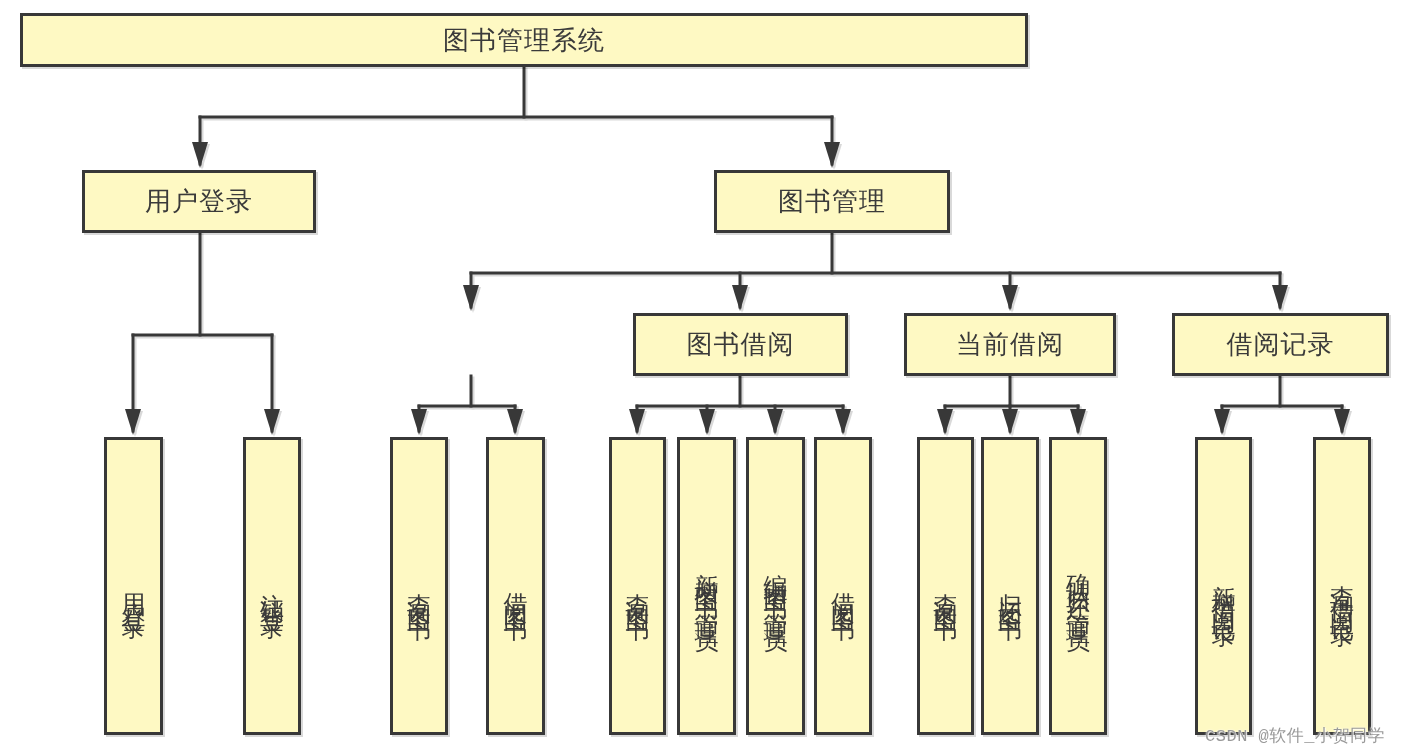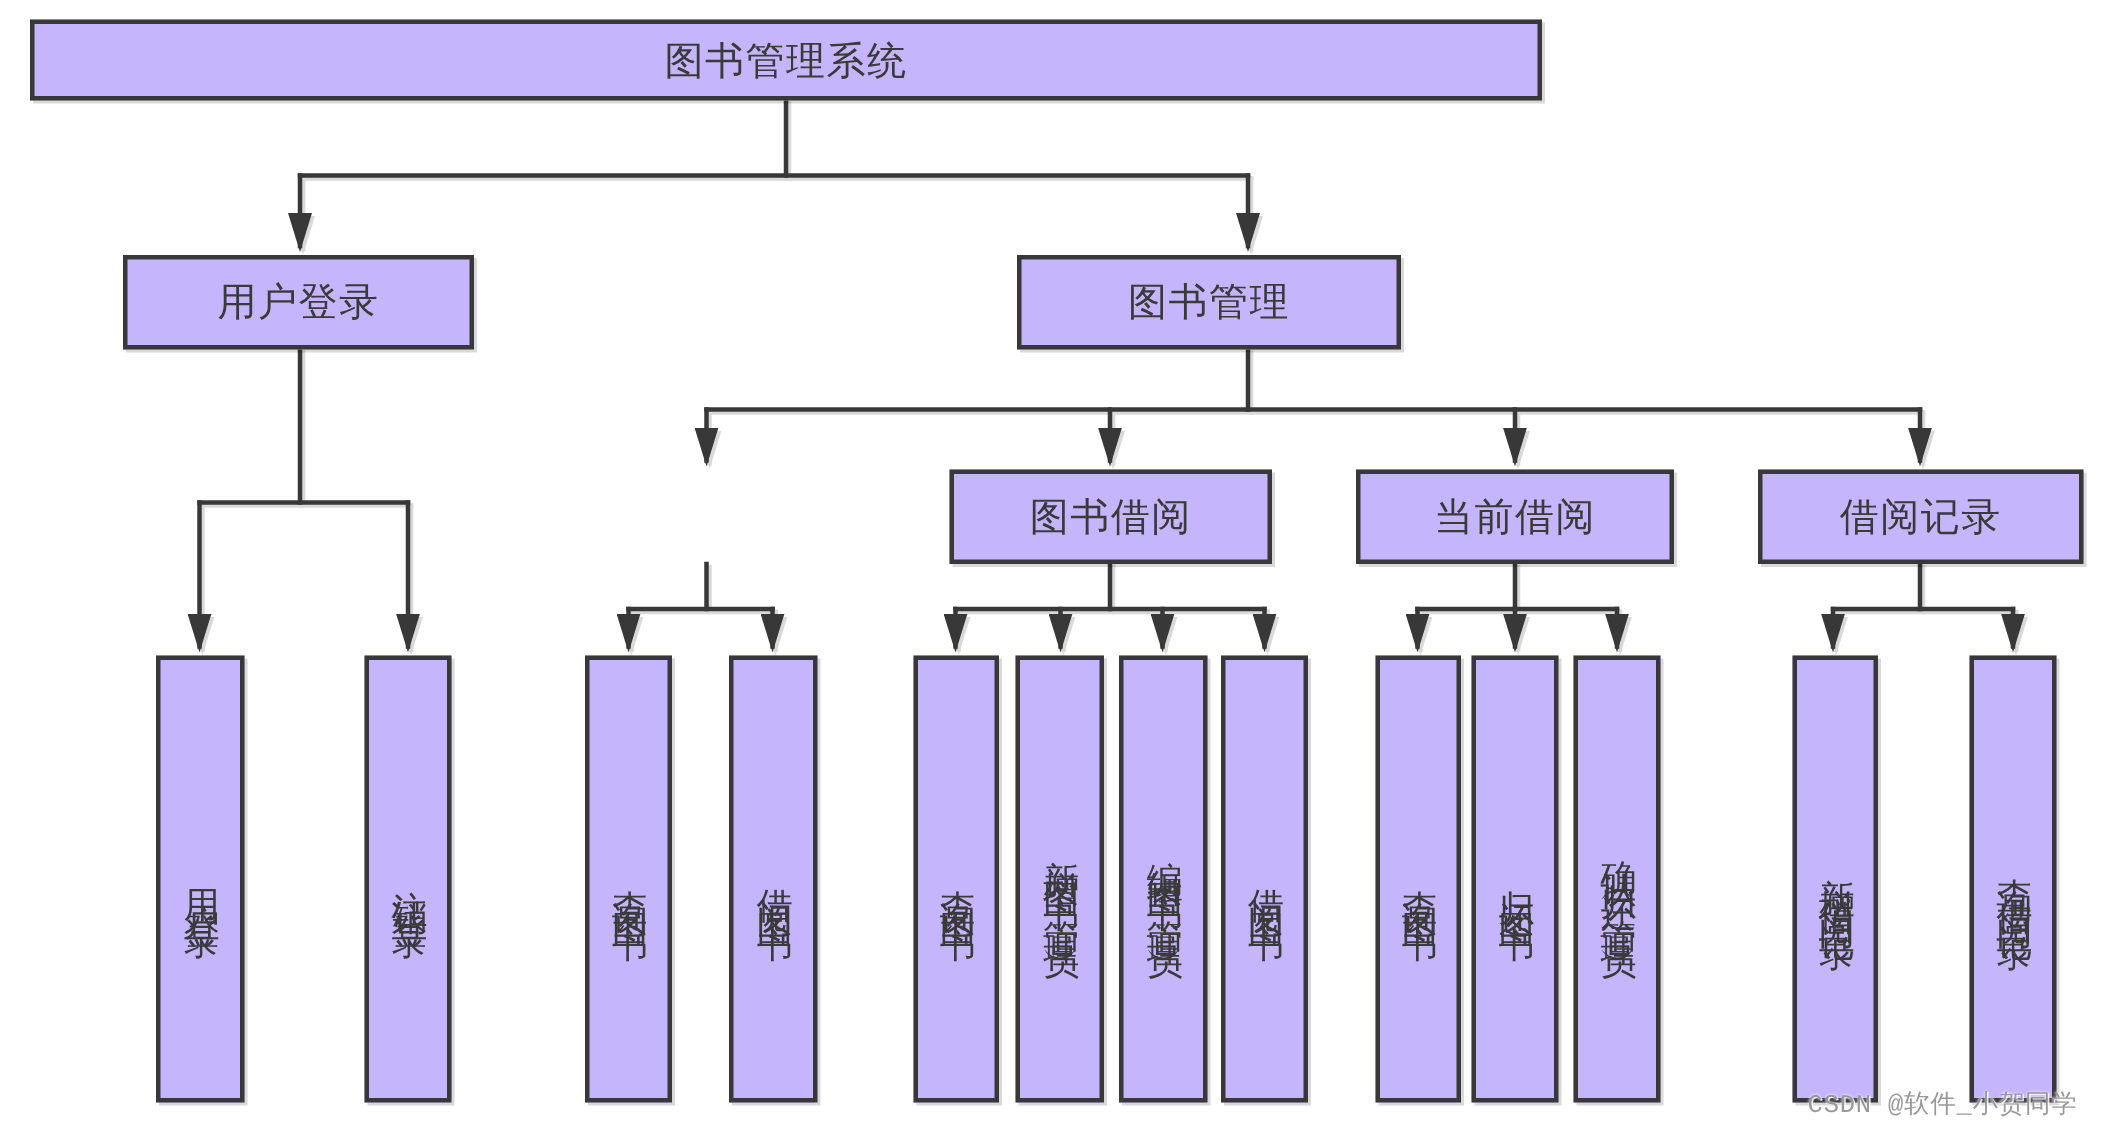--- a/index.html
+++ b/index.html
@@ -14,21 +14,21 @@
   }
   .connectors {
     position: absolute;
     left: 0; top: 0;
     width: 1405px; height: 747px;
     filter: drop-shadow(2px 2px 0 rgba(0,0,0,0.15));
   }
   .node {
     position: absolute;
     box-sizing: border-box;
-    background: #c4b5fd;
+    background: #fef9c3;
     border: 3px solid #383838;
     color: #3a3a3a;
     display: flex;
     align-items: center;
     justify-content: center;
     box-shadow: 2px 2px 0 rgba(0,0,0,0.15);
   }
   .node.h { font-size: 26px; letter-spacing: 1px; white-space: nowrap; }
   .node.v { font-size: 24px; }
   .node.v .vtext {
@@ -106,21 +106,21 @@
     </g>
   </svg>
 
   <div class="node h" style="left:20px;top:13px;width:1008px;height:54px">
     <span>图书管理系统</span>
   </div>
 
   <div class="node h" style="left:82px;top:170px;width:234px;height:63px">
     <span>用户登录</span>
   </div>
-  <div class="node h" style="left:678px;top:170px;width:256px;height:63px">
+  <div class="node h" style="left:714px;top:170px;width:236px;height:63px">
     <span>图书管理</span>
   </div>
 
   <div class="node h" style="left:904px;top:313px;width:212px;height:63px">
     <span>当前借阅</span>
   </div>
   <div class="node h" style="left:633px;top:313px;width:215px;height:63px">
     <span>图书借阅</span>
   </div>
   <div class="node h" style="left:1172px;top:313px;width:217px;height:63px">

